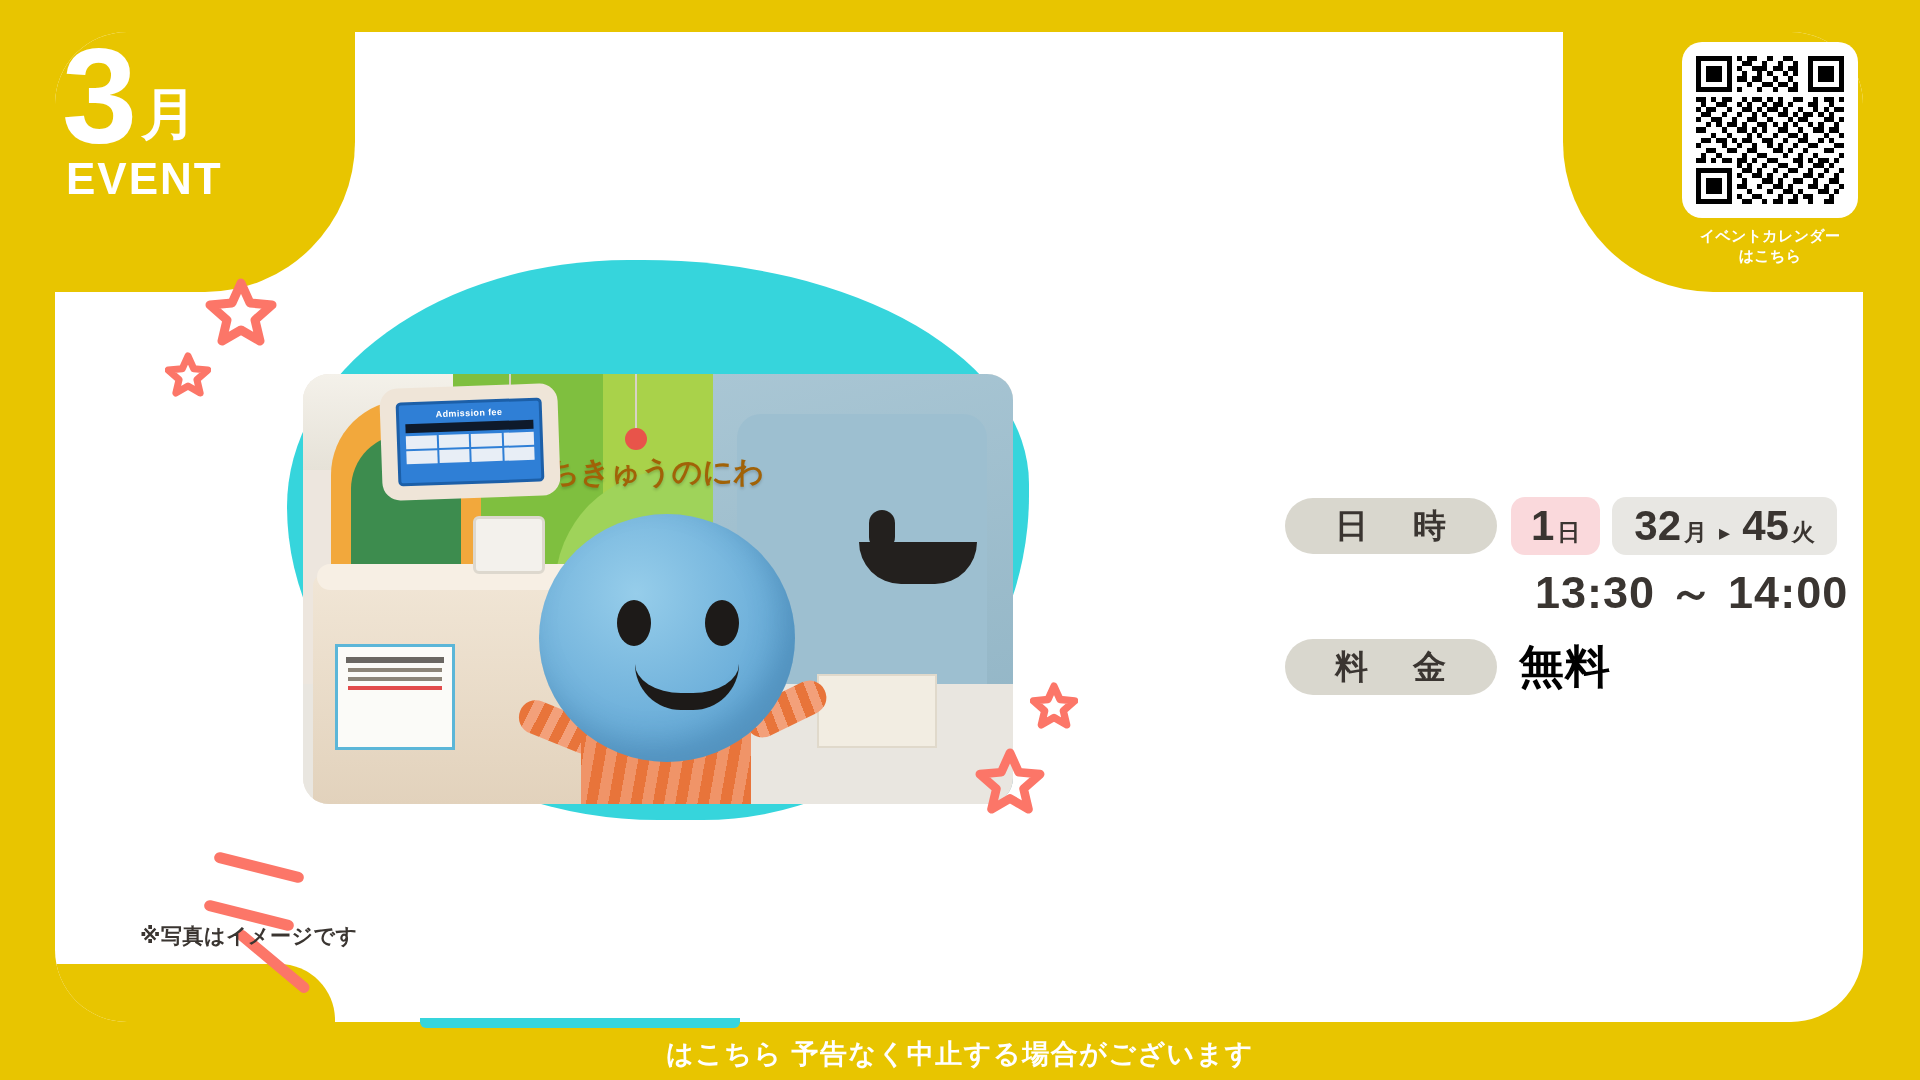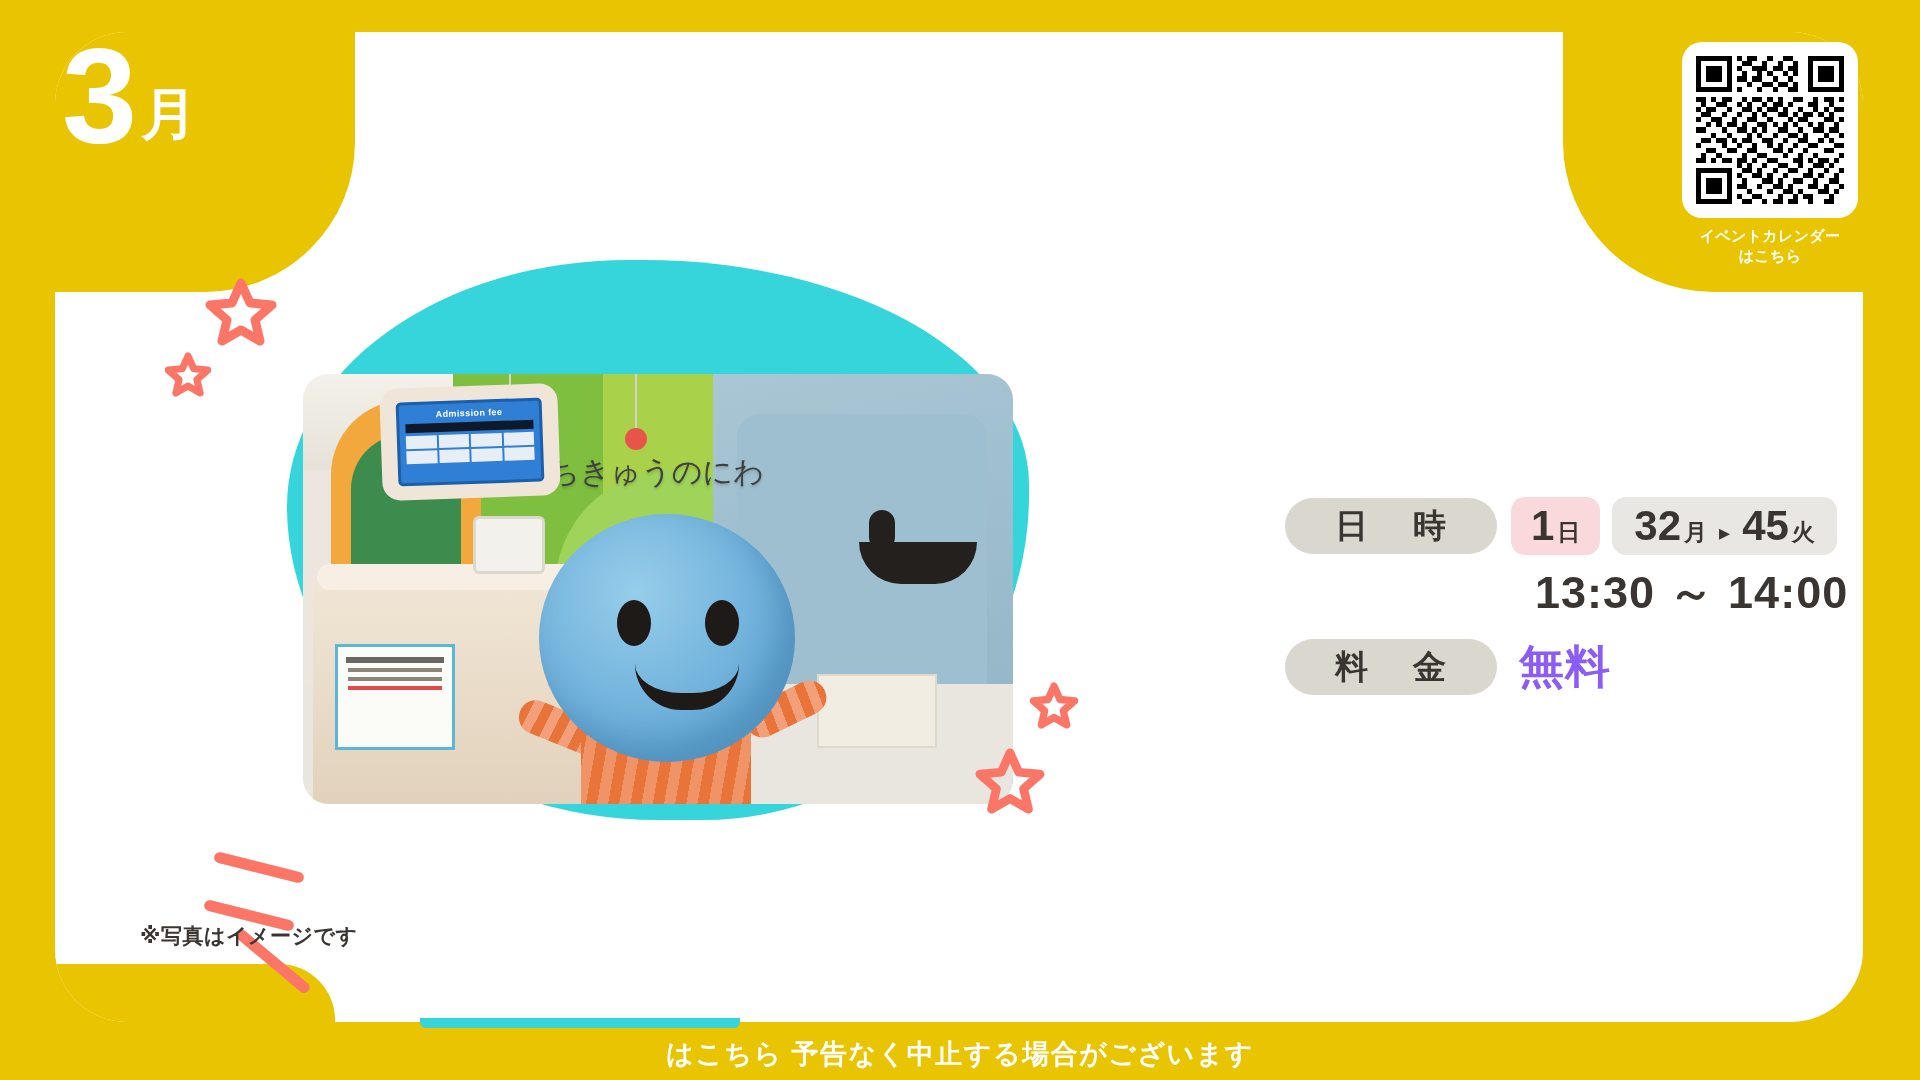--- a/index.html
+++ b/index.html
@@ -216,21 +216,21 @@
   .fee-grid { margin:3px 6px; display:grid; grid-template-columns:repeat(4,1fr); gap:2px; }
   .fee-cell { height:13px; background:#E8EEF6; }
   .hang-ball {
     position:absolute; width:22px; height:22px; border-radius:50%;
     background:#F2C94C; top:0;
   }
   .hang-line {
     position:absolute; width:2px; background:#D8D2C6; top:0;
   }
   .kana-hang {
-    position:absolute; color:#404040; font-weight:normal; font-size:30px;
+    position:absolute; color:#a16207; font-weight:bold; font-size:30px;
     text-shadow:0 2px 3px rgba(0,0,0,.18);
   }
 
   
   .mascot { position:absolute; left:218px; bottom:-80px; width:290px; height:370px; z-index:3; }
   .mascot-body {
     position:absolute; left:60px; bottom:0; width:170px; height:180px;
     background:repeating-linear-gradient(100deg,#E8743A 0 11px,#F09468 11px 22px);
     border-radius:26px 26px 18px 18px;
   }
@@ -290,21 +290,21 @@
     padding:0 22px; margin-left:12px; white-space:nowrap;
   }
   .big-num { font-size:42px; font-weight:bold; line-height:58px; }
   .unit { font-size:23px; font-weight:bold; margin-left:3px; }
   .arrow { font-size:22px; margin:0 12px; color:#3A3531; }
   .time-text {
     font-size:45px; font-weight:bold; color:#3A3531;
     margin-left:26px; letter-spacing:1px; white-space:nowrap;
   }
   .free-text {
-    font-size:45px; font-weight:bold; color:#8b5cf6;
+    font-size:45px; font-weight:bold; color:#000000;
     margin-left:22px; letter-spacing:1px;
   }
   .row-time { margin-left:250px; margin-top:-4px; margin-bottom:14px; }
 
   
   .photo-note {
     position:absolute; left:85px; bottom:72px; z-index:14;
     font-size:21px; font-weight:bold; color:#3A3531; letter-spacing:.5px;
   }
   .footer-note {
@@ -456,20 +456,21 @@
     </div>
 
     <div class="photo-note">※写真はイメージです</div>
   </div>
 
   <div class="badge-month">
     <div class="badge-row">
       <span class="badge-num">3</span>
       <span class="badge-kanji">月</span>
     </div>
+    <div class="badge-event">EVENT</div>
   </div>
 
   <div class="qr-block">
     <div class="qr-card">
       <svg class="qr-svg" viewBox="0 0 29 29" shape-rendering="crispEdges">
         <rect width="29" height="29" fill="#fff"></rect>
         <g fill="#000">
           <rect x="0" y="0" width="7" height="1"></rect>
             <rect x="0" y="6" width="7" height="1"></rect>
           <rect x="0" y="0" width="1" height="7"></rect>

